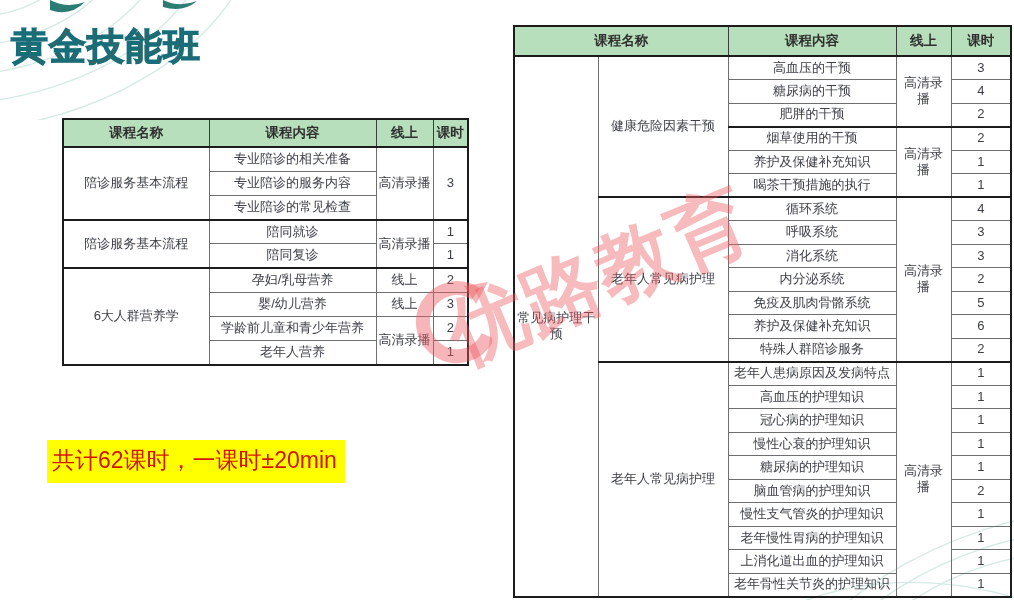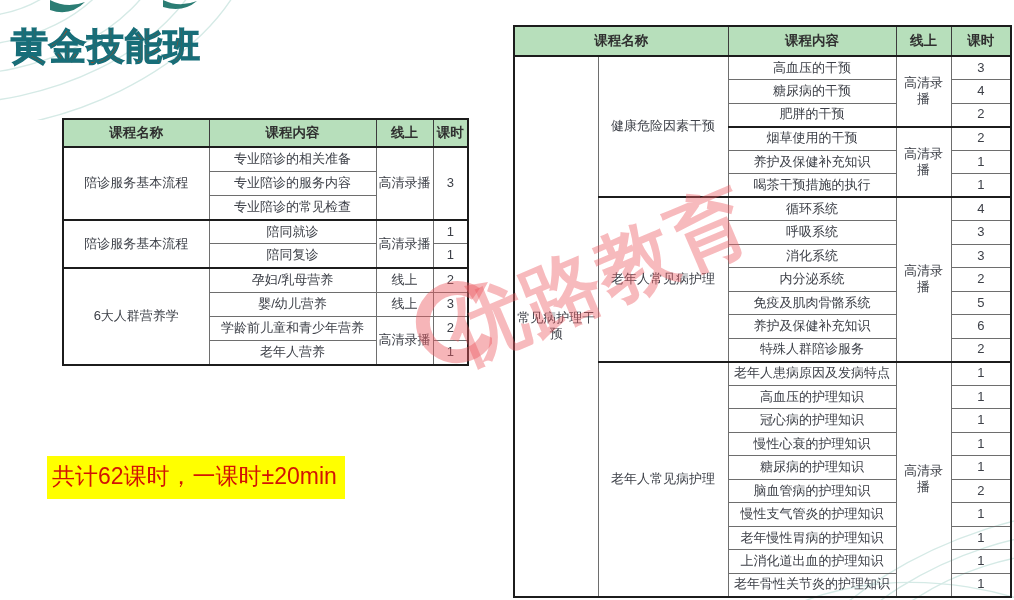--- a/index.html
+++ b/index.html
@@ -31,21 +31,21 @@
 
   #left-table { left:62px; top:118px; width:405px; }
   #left-table thead tr { height:28px; }
   #left-table tbody tr { height:24.2px; }
 
   #right-table { left:513px; top:25px; width:497px; }
   #right-table thead tr { height:30px; }
   #right-table tbody tr { height:23.5px; }
 
   .note {
-    position:absolute; left:47px; top:456px; z-index:2;
+    position:absolute; left:47px; top:440px; z-index:2;
     background:#ffff00; color:#d21404; font-size:23px;
     padding:5px 8px 7px 5px; white-space:nowrap;
   }
 
   .watermark { position:absolute; left:398px; top:212px; width:380px; height:190px; z-index:3; pointer-events:none; }
   .wm-text {
     position:absolute; left:54px; top:88px; font-size:78px; font-weight:bold; line-height:1;
     color:rgba(236,90,98,0.42); white-space:nowrap; letter-spacing:2px;
     transform:rotate(-23deg); transform-origin:left center;
   }

